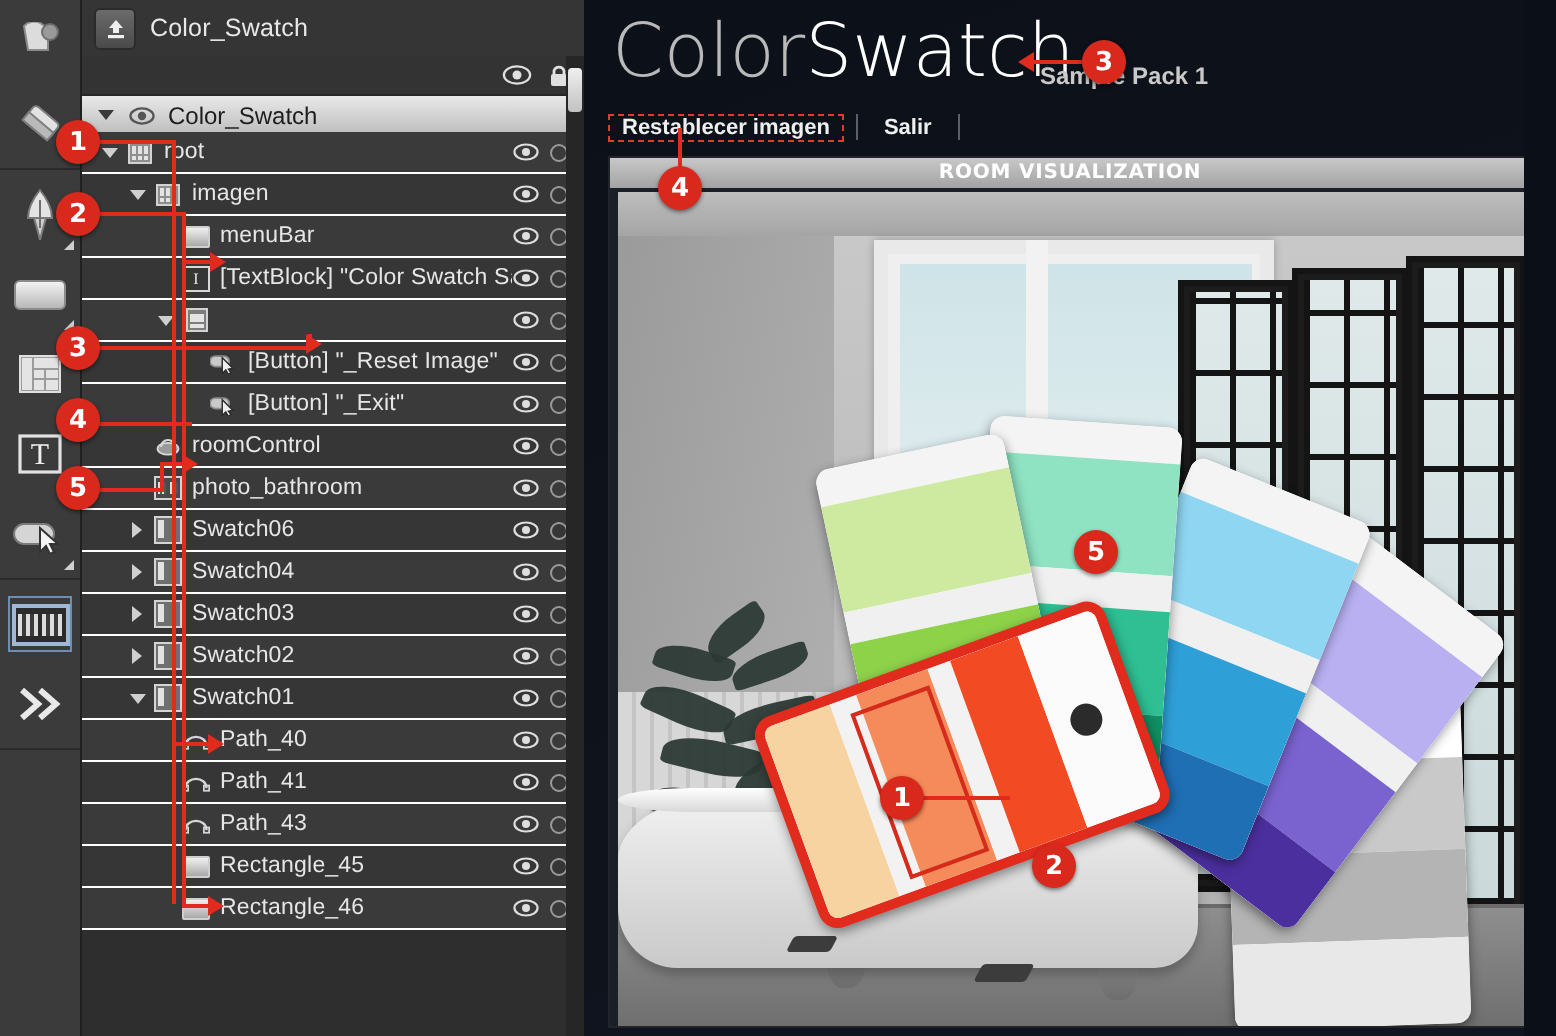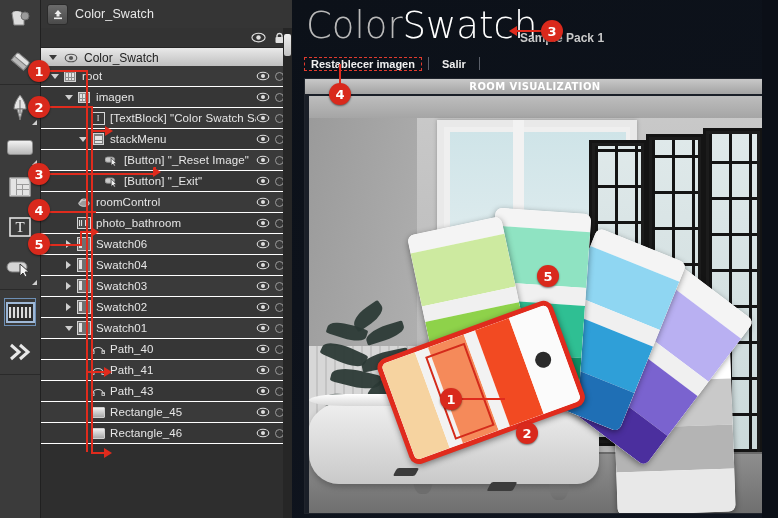--- a/index.html
+++ b/index.html
@@ -352,20 +352,35 @@
               <ellipse cx="8" cy="5.5" rx="6.6" ry="4.3" fill="none" stroke="#dedede" stroke-width="1.25"></ellipse>
               <circle cx="8" cy="5.5" r="2.3" fill="#dedede"></circle>
             </svg>
           </span>
           <span class="rdot"></span>
         </div>
         <div class="row">
           <span class="ind" style="width: 36px;"></span>
           <span class="tw"></span>
           <span class="ico">
+            <span class="ic-rect"></span>
+          </span>
+          <span class="lbl">menuBar</span>
+          <span class="reye">
+            <svg width="14" height="10" viewBox="0 0 16 11">
+              <ellipse cx="8" cy="5.5" rx="6.6" ry="4.3" fill="none" stroke="#dedede" stroke-width="1.25"></ellipse>
+              <circle cx="8" cy="5.5" r="2.3" fill="#dedede"></circle>
+            </svg>
+          </span>
+          <span class="rdot"></span>
+        </div>
+        <div class="row">
+          <span class="ind" style="width: 36px;"></span>
+          <span class="tw"></span>
+          <span class="ico">
             <span class="ic-text">I</span>
           </span>
           <span class="lbl">[TextBlock] "Color Swatch Sa.</span>
           <span class="reye">
             <svg width="14" height="10" viewBox="0 0 16 11">
               <ellipse cx="8" cy="5.5" rx="6.6" ry="4.3" fill="none" stroke="#dedede" stroke-width="1.25"></ellipse>
               <circle cx="8" cy="5.5" r="2.3" fill="#dedede"></circle>
             </svg>
           </span>
           <span class="rdot"></span>
@@ -375,21 +390,20 @@
           <span class="tw">
             <span class="arr-d"></span>
           </span>
           <span class="ico">
             <span class="ic-stack">
               <b></b>
               <b></b>
               <b></b>
             </span>
           </span>
-          <span class="lbl">stackMenu</span>
           <span class="reye">
             <svg width="14" height="10" viewBox="0 0 16 11">
               <ellipse cx="8" cy="5.5" rx="6.6" ry="4.3" fill="none" stroke="#dedede" stroke-width="1.25"></ellipse>
               <circle cx="8" cy="5.5" r="2.3" fill="#dedede"></circle>
             </svg>
           </span>
           <span class="rdot"></span>
         </div>
         <div class="row">
           <span class="ind" style="width: 50px;"></span>

